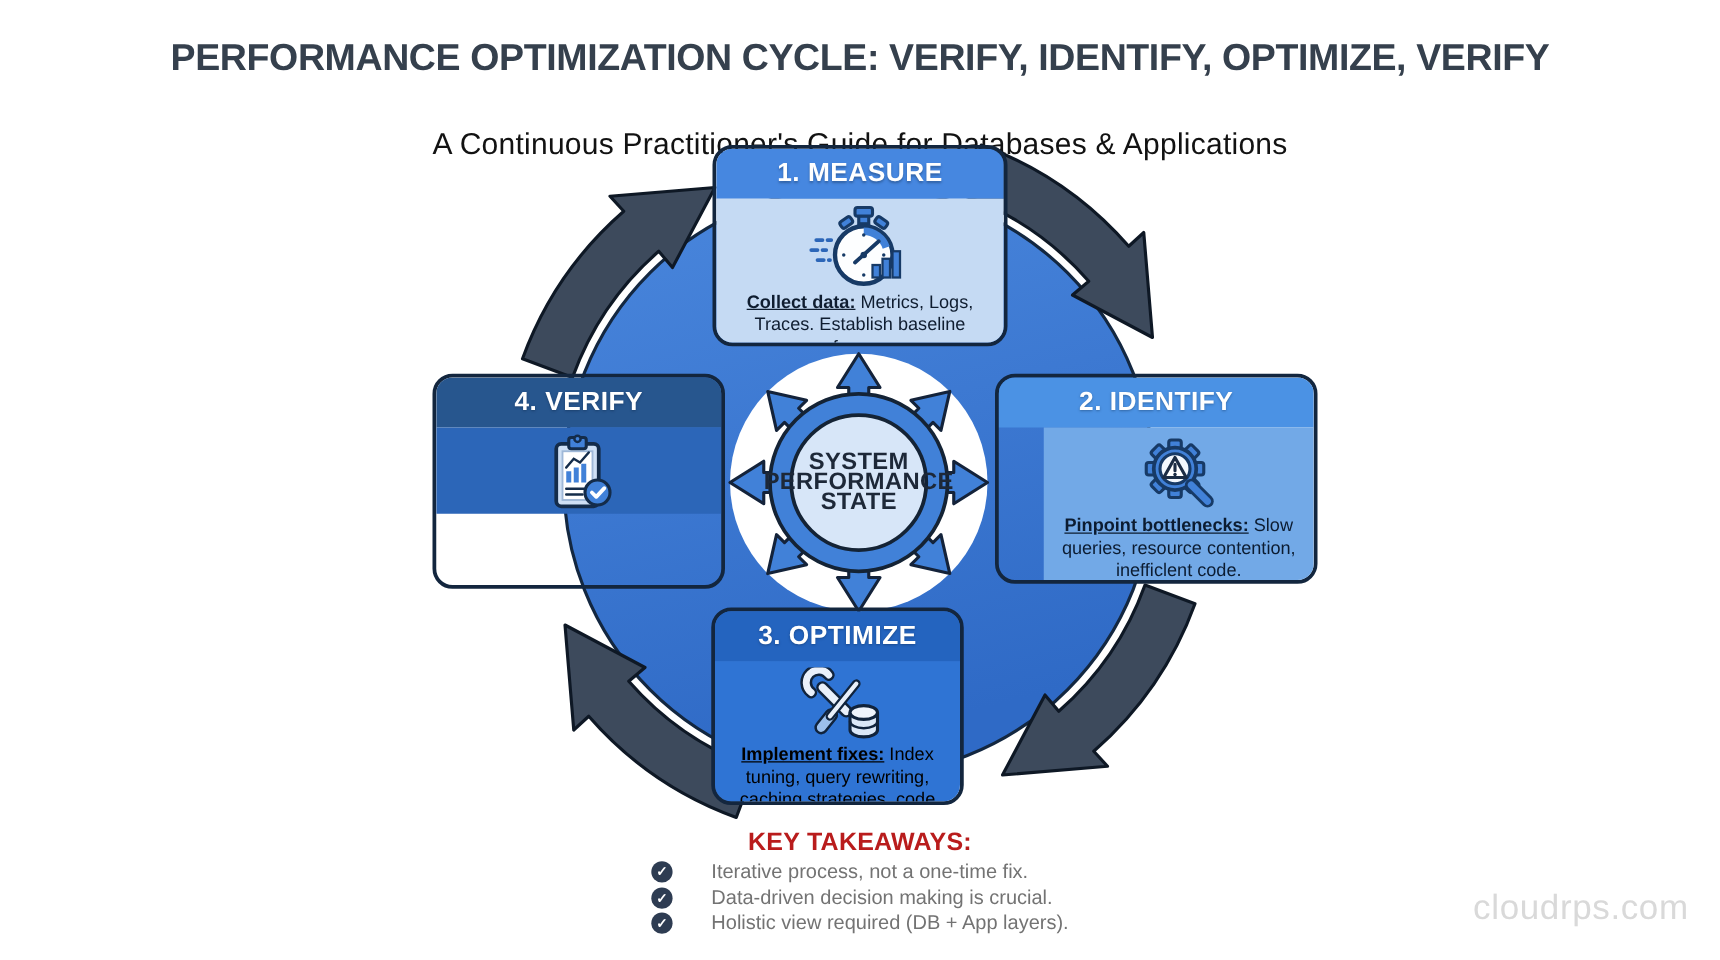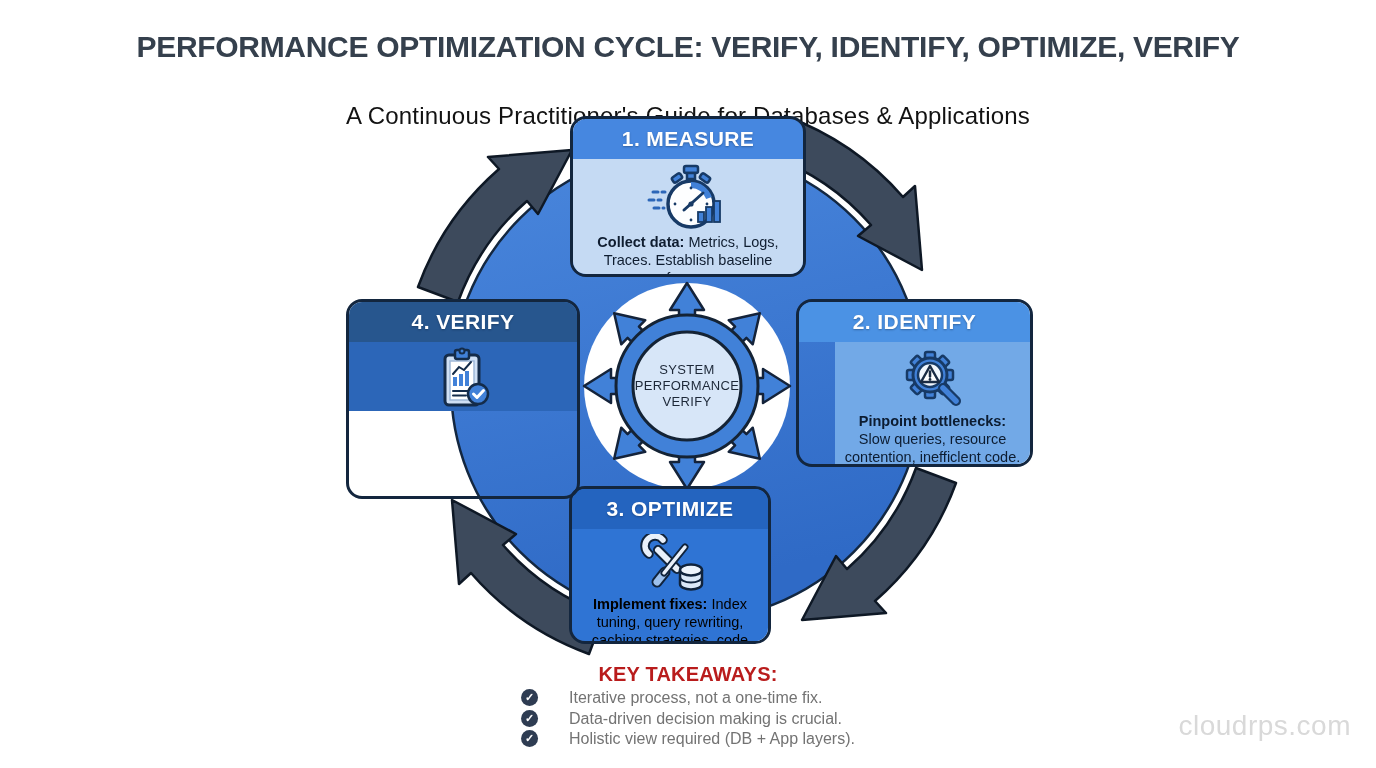--- a/index.html
+++ b/index.html
@@ -10,35 +10,35 @@
   .subtitle{position:absolute;left:0;top:68px;width:100%;text-align:center;
          font-size:24px;font-weight:normal;color:#121212;letter-spacing:0.2px;margin-top:34px;}
   .diagram-svg{position:absolute;left:0;top:0;width:1376px;height:768px;}
   .stage{position:absolute;border:3px solid #13263e;border-radius:16px;overflow:hidden;
          box-sizing:border-box;z-index:3;}
   .stage-header{height:40px;display:flex;align-items:center;justify-content:center;
          color:#ffffff;font-size:21px;font-weight:bold;letter-spacing:0.4px;
          text-shadow:0 1px 2px rgba(10,25,50,0.35);}
   .stage-body{display:flex;flex-direction:column;align-items:center;padding-top:5px;}
   .stage-text{font-size:14.5px;line-height:1.24;text-align:center;margin:2px 9px 0 9px;}
-  .stage-text b{font-weight:bold;}
+  .stage-text b{font-weight:bold;text-decoration:underline;}
   #stage-measure{left:570px;top:116px;width:236px;height:161px;}
   #stage-measure .stage-header{background:#4687e0;}
   #stage-measure .stage-body{background:#c5daf3;color:#0f1d30;}
-  #stage-identify{left:796px;top:299px;width:237px;height:168px;}
+  #stage-identify{left:796px;top:299px;width:258px;height:168px;}
   #stage-identify .stage-header{background:#4b92e4;}
   #stage-identify .stage-body{background:#72a9e7;color:#0c1c31;margin-left:36px;}
   #stage-optimize{left:569px;top:486px;width:202px;height:158px;}
   #stage-optimize .stage-header{background:#2464bf;}
   #stage-optimize .stage-body{background:#2f74d4;color:#000000;}
-  #stage-verify{left:346px;top:299px;width:234px;height:200px;}
+  #stage-verify{left:346px;top:299px;width:234px;height:172px;}
   #stage-verify .stage-header{background:#27568e;}
   #stage-verify .stage-body{background:#2c66b8;color:#ffffff;}
   .hub-text{position:absolute;left:607px;top:362px;width:160px;z-index:2;
-         text-align:center;font-size:13px;font-weight:normal;color:#1d2838;
+         text-align:center;font-size:19px;font-weight:bold;color:#1d2838;
          line-height:16px;letter-spacing:0.3px;}
   .takeaways-heading{position:absolute;left:0;top:663px;width:100%;text-align:center;
          font-size:20px;font-weight:bold;color:#b91c1c;letter-spacing:0.2px;}
   .takeaways-list{position:absolute;left:50%;top:689px;transform:translateX(-50%);
          display:flex;flex-direction:column;align-items:flex-start;gap:3px;z-index:3;}
   .takeaway-row{display:flex;align-items:center;gap:9px;}
   .chk{width:17px;height:17px;border-radius:50%;background:#2e3c52;color:#ffffff;
          font-size:11px;font-weight:bold;display:flex;align-items:center;justify-content:center;
          flex:0 0 17px;}
   .takeaway-text{font-size:16px;color:#737373;line-height:17.5px;margin-left:22px;}
@@ -83,21 +83,21 @@
       <use href="#radArrow" transform="rotate(270)"></use>
       <use href="#radArrow" transform="rotate(315)"></use>
     </g>
     <circle cx="687" cy="386" r="71" fill="#4181d8" stroke="#142335" stroke-width="3"></circle>
     <circle cx="687" cy="386" r="54" fill="#d7e6f8" stroke="#142335" stroke-width="3"></circle>
   </svg>
 
   <div class="hub-text">
     <div>SYSTEM</div>
     <div>PERFORMANCE</div>
-    <div>VERIFY</div>
+    <div>STATE</div>
   </div>
 
   <div class="stage" id="stage-measure">
     <div class="stage-header">1. MEASURE</div>
     <div class="stage-body">
       <svg width="86" height="68" viewBox="0 0 86 68">
         <path d="M8 28h12M4 36h12M9 44h10" stroke="#2c66b8" stroke-width="3" stroke-linecap="round" stroke-dasharray="5 4" fill="none"></path>
         <rect x="39" y="2" width="14" height="7" rx="2" fill="#4181d8" stroke="#173a66" stroke-width="2.5"></rect>
         <rect x="42" y="9" width="8" height="6" fill="#4181d8" stroke="#173a66" stroke-width="2.5"></rect>
         <rect x="27" y="11" width="10" height="6" rx="2" transform="rotate(-35 32 14)" fill="#4181d8" stroke="#173a66" stroke-width="2.5"></rect>

